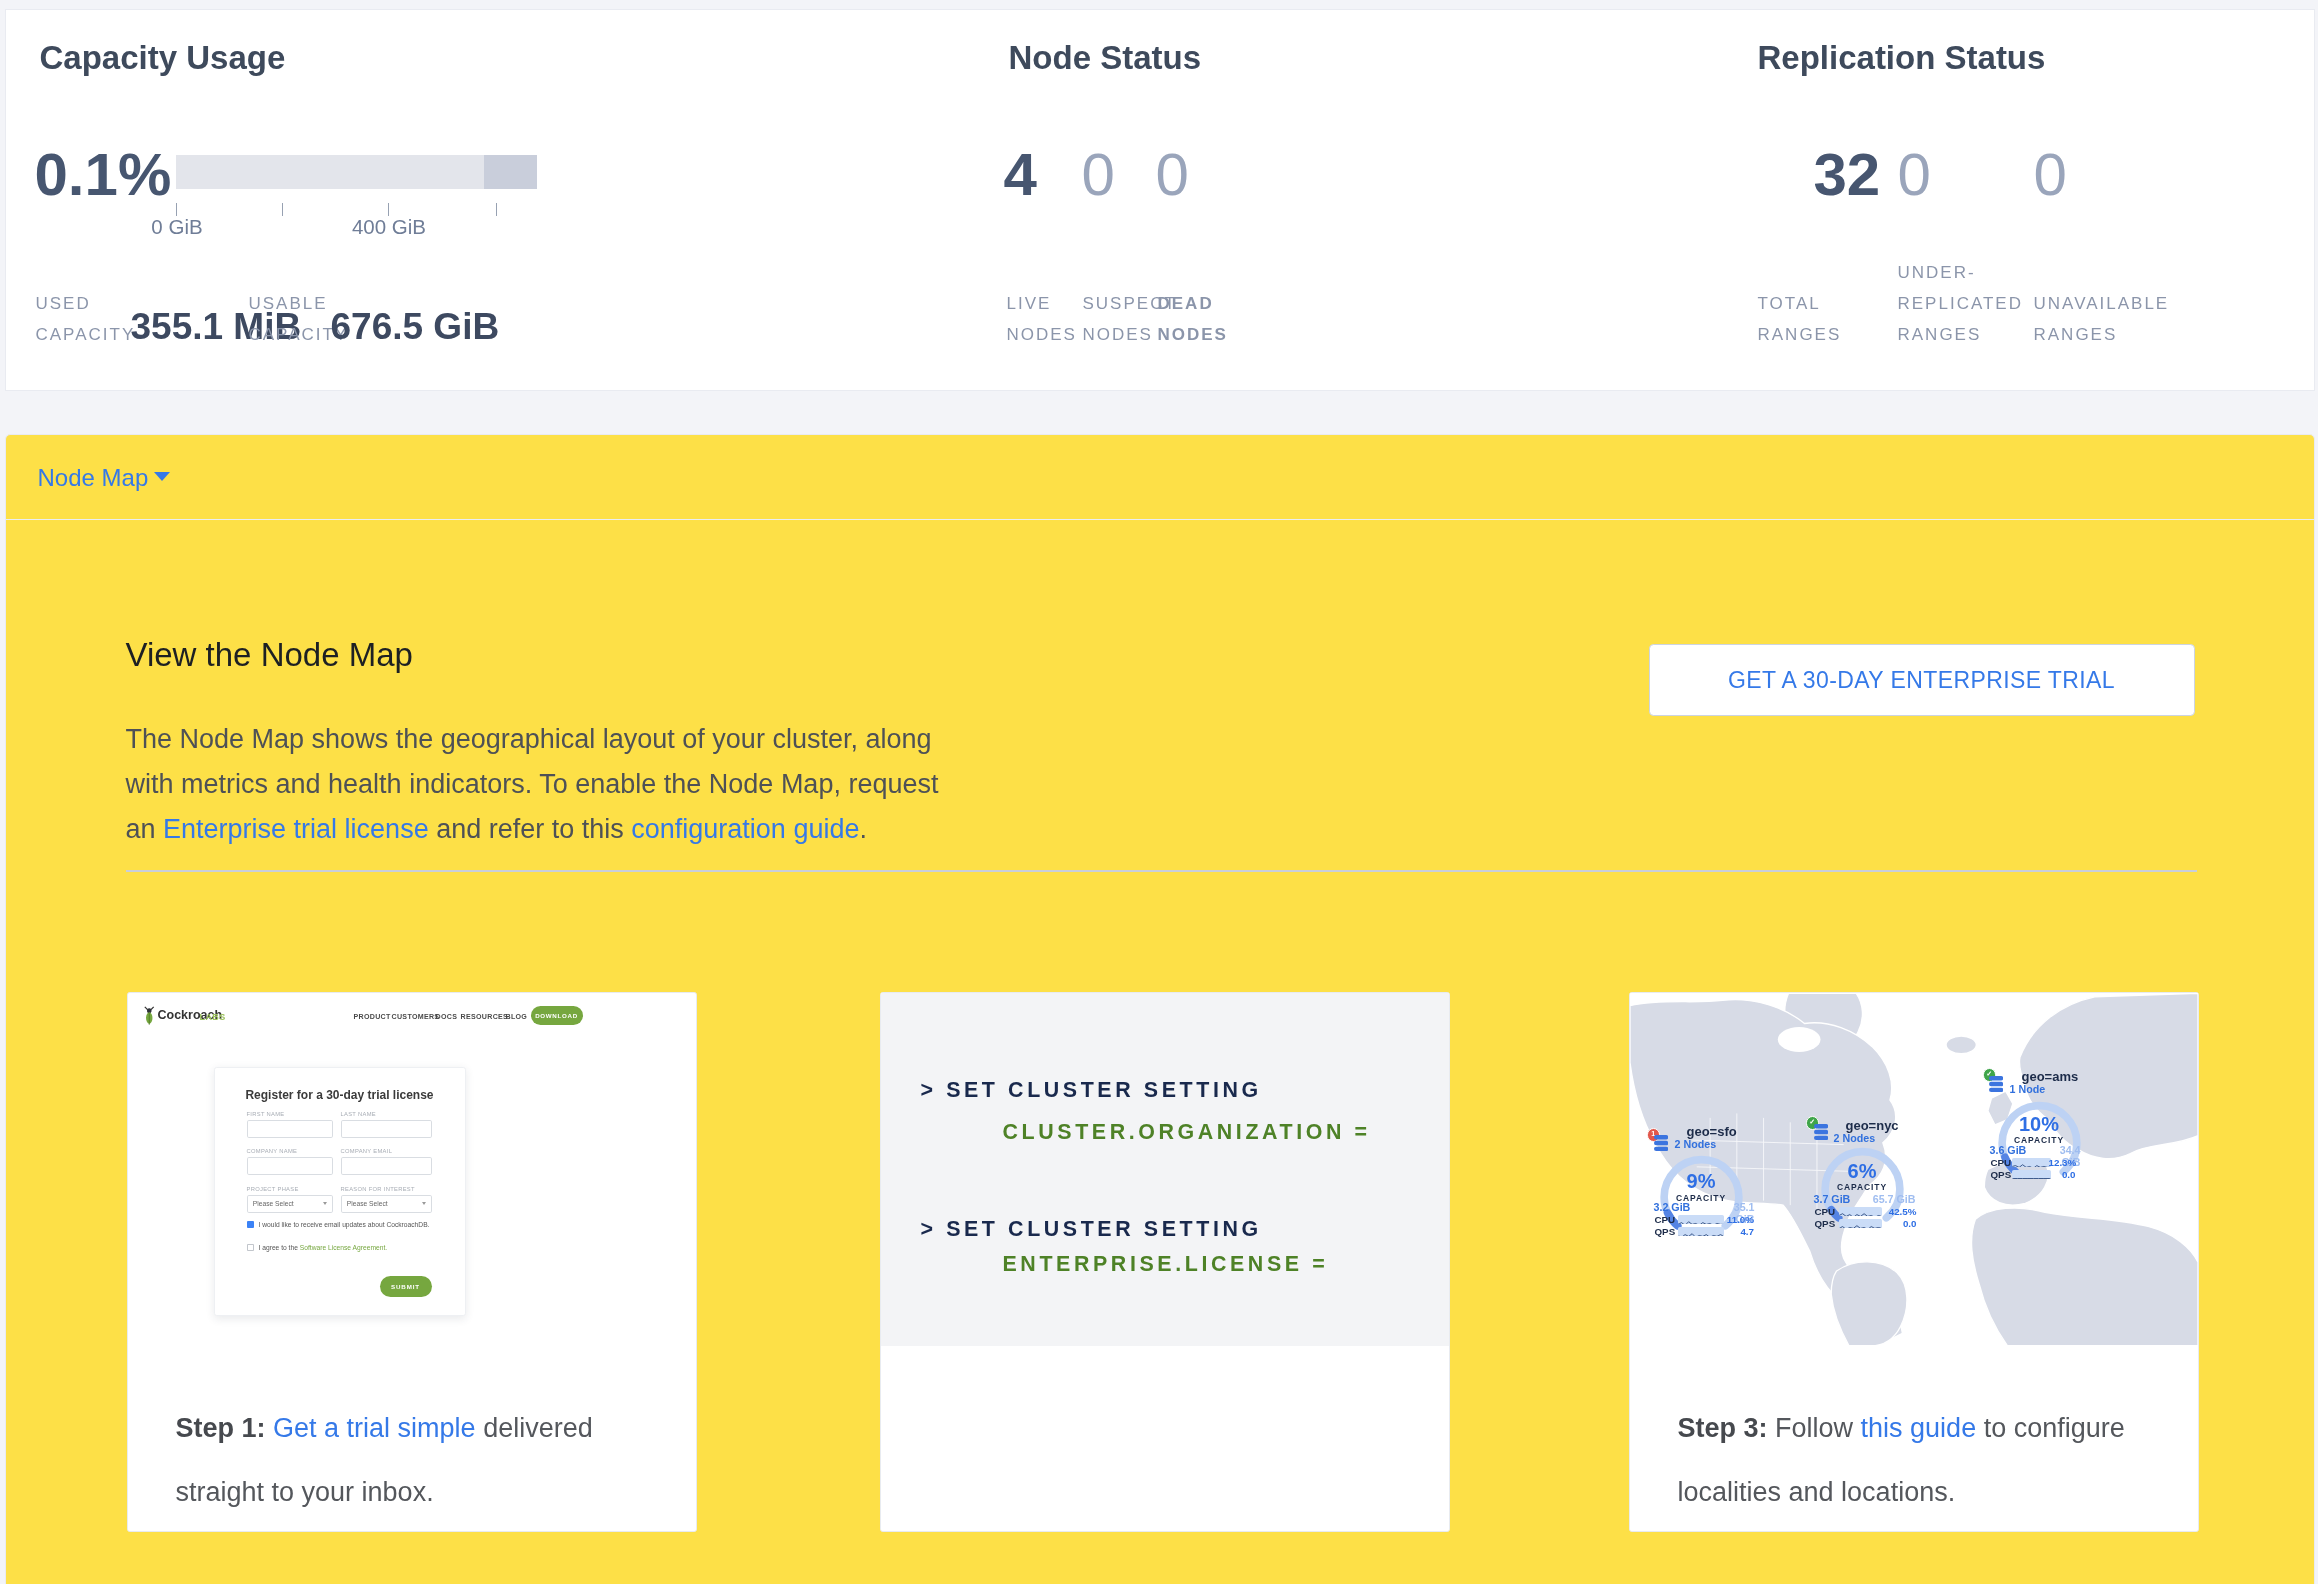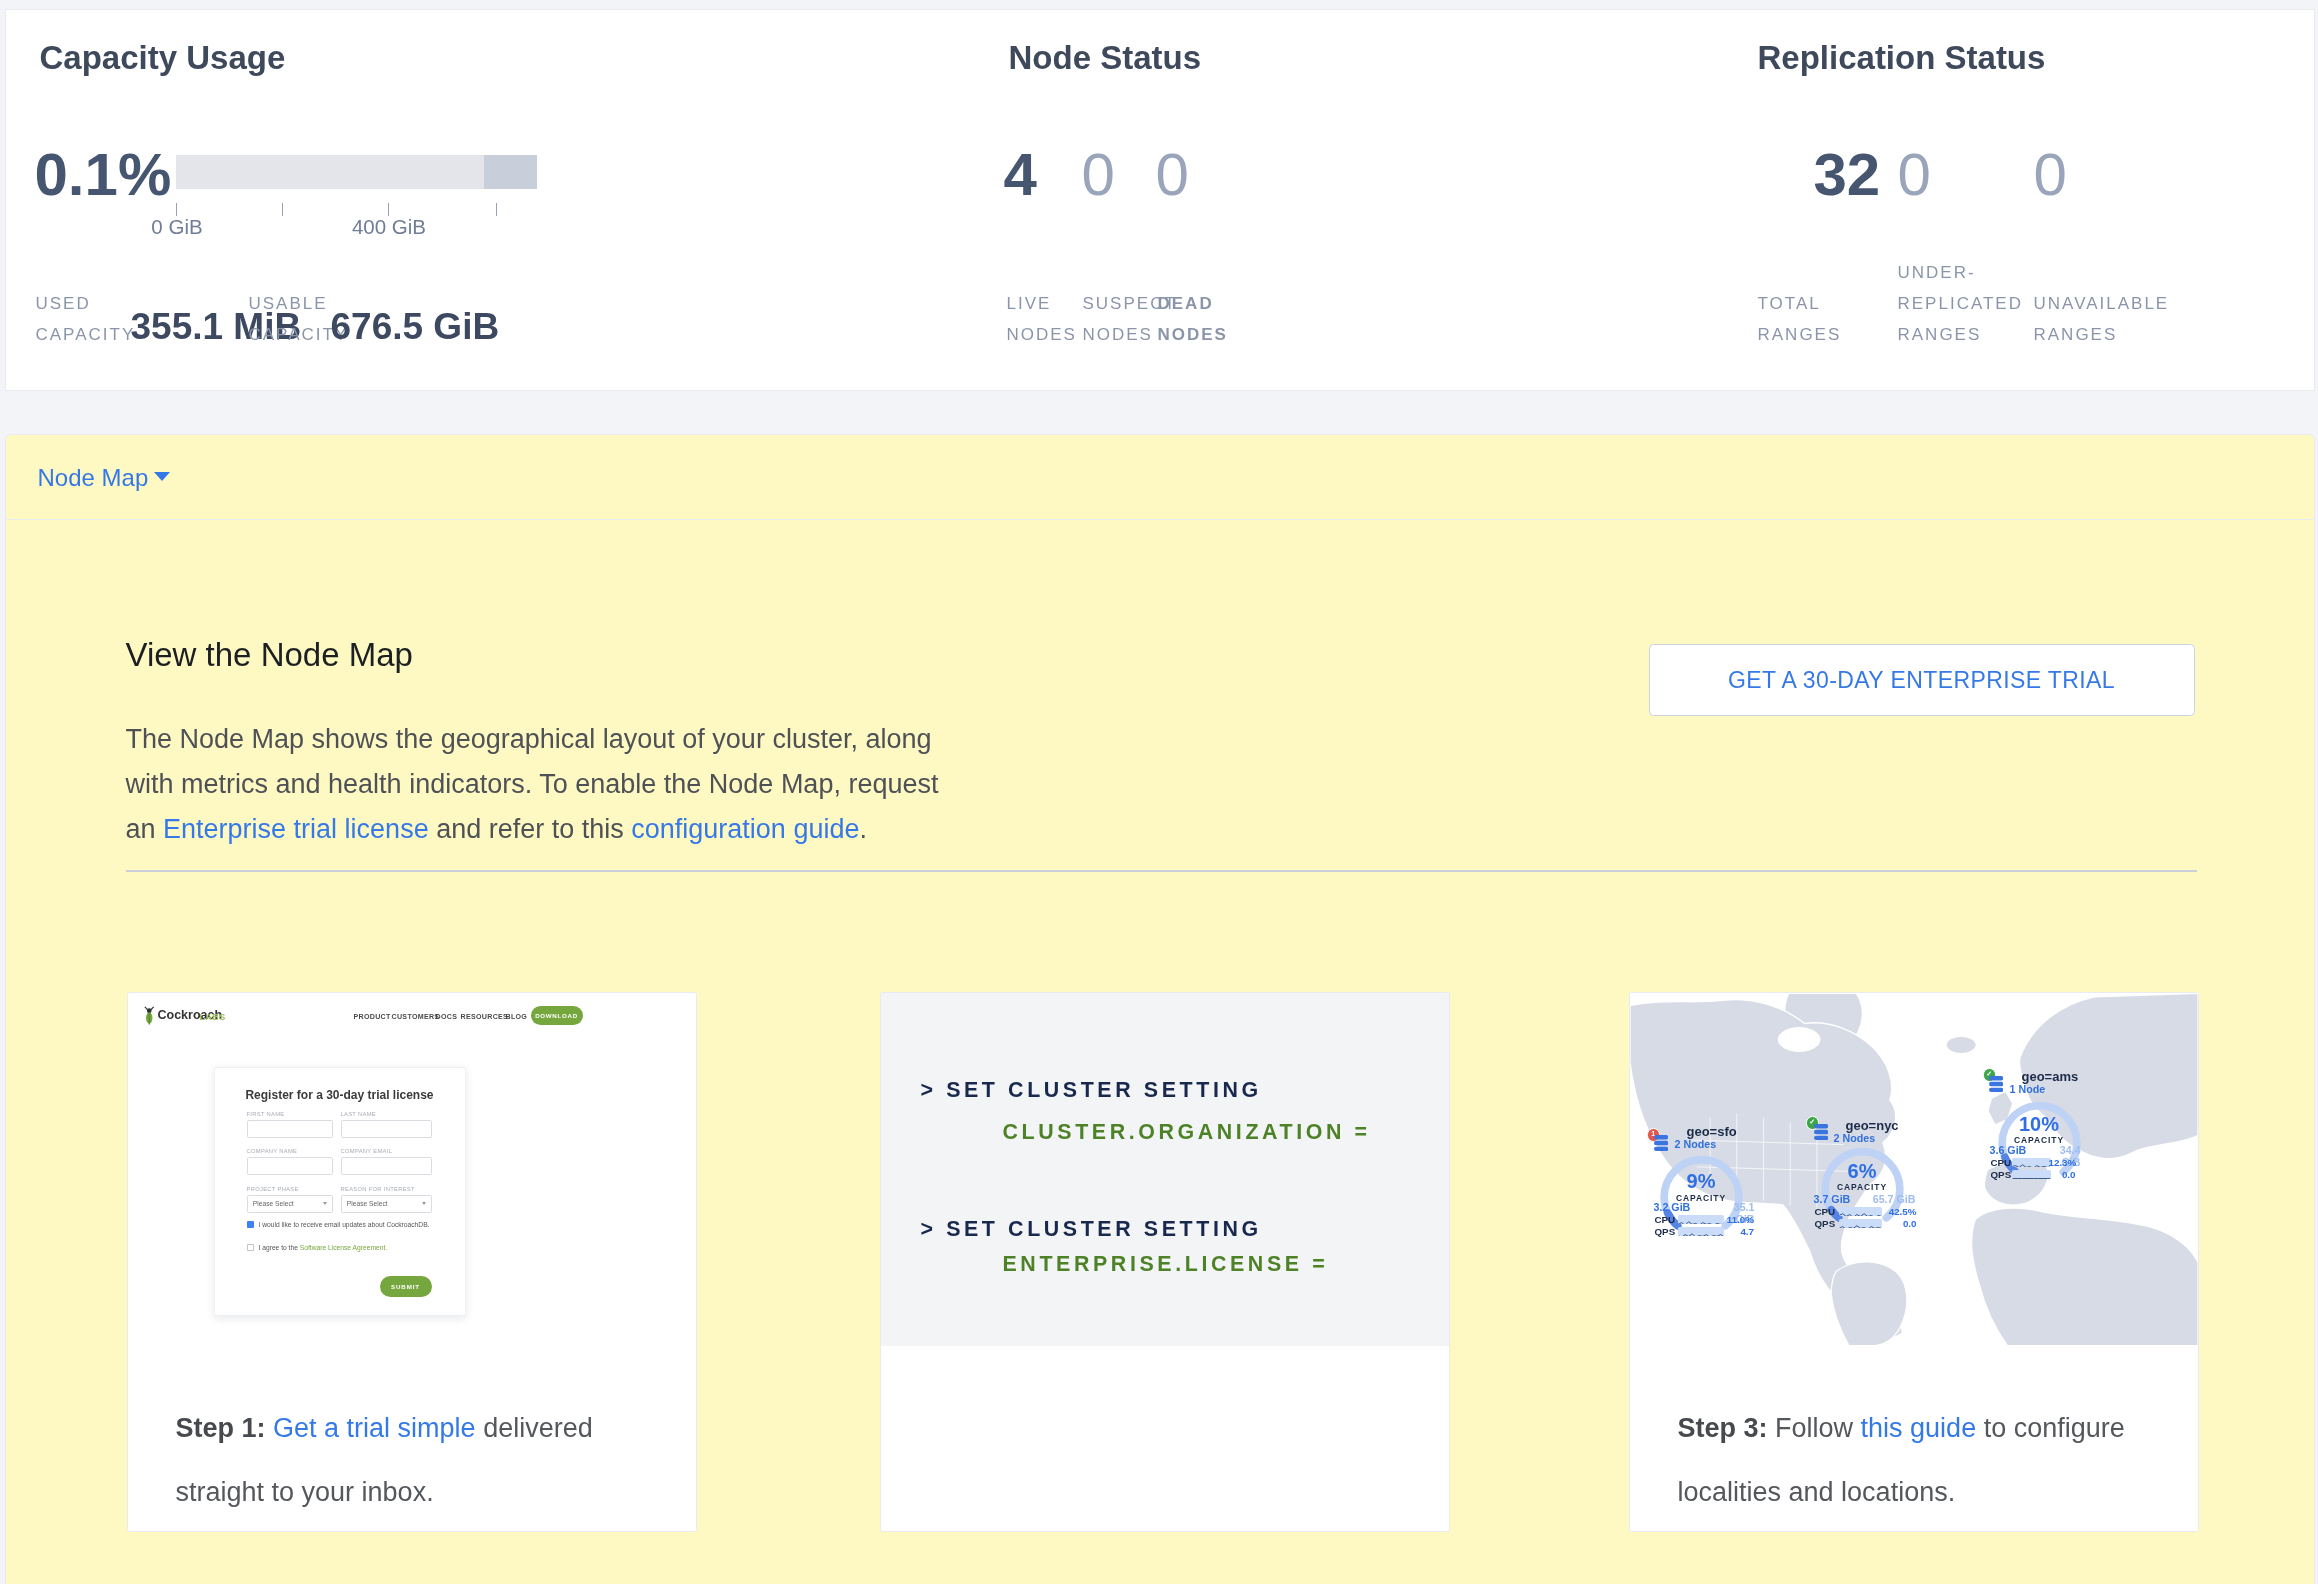--- a/index.html
+++ b/index.html
@@ -17,21 +17,21 @@
   .big-num{position:absolute;font-size:60px;line-height:62px;font-weight:700;color:#475670;}
   .big-num.light{font-weight:400;color:#9aa5bb;}
   .stat-label{position:absolute;font-size:17px;letter-spacing:2px;color:#8b95aa;white-space:pre-line;line-height:31px;}
   .stat-value{position:absolute;font-size:37px;font-weight:700;color:#3d4960;line-height:43px;}
   .cap-bar{position:absolute;left:170px;top:145px;width:361px;height:34px;background:#e3e5eb;}
   .cap-bar .dark-seg{position:absolute;right:0;top:0;width:53px;height:34px;background:#c9cedb;}
   .tick{position:absolute;top:193px;width:1.8px;height:12.5px;background:#97a1b2;}
   .tick-label{position:absolute;top:205px;width:107px;text-align:center;font-size:20.5px;color:#6f7d97;}
 
   
-  .main-panel{position:absolute;left:4.5px;top:434px;width:2310px;height:1151px;background:#fef9c3;border:0.9px solid #e9ebf1;border-bottom:none;border-radius:5.3px 5.3px 0 0;box-sizing:border-box;}
+  .main-panel{position:absolute;left:4.5px;top:434px;width:2310px;height:1151px;background:#fde047;border:0.9px solid #e9ebf1;border-bottom:none;border-radius:5.3px 5.3px 0 0;box-sizing:border-box;}
   .nodemap-row{position:absolute;left:0;top:0;width:100%;height:85px;border-bottom:0.9px solid #e9edf2;box-sizing:border-box;}
   .nodemap-label{position:absolute;left:32px;top:29px;font-size:24px;color:#3579e8;}
   .caret-down{position:absolute;left:148px;top:37px;width:0;height:0;border-left:8px solid transparent;border-right:8px solid transparent;border-top:9.8px solid #3579e8;}
 
   .section-heading{position:absolute;left:120px;top:201px;font-size:33px;color:#1d2023;}
   .trial-btn{position:absolute;left:1643px;top:209px;width:546px;height:72px;background:#fff;border:0.9px solid #ccd4e2;border-radius:4.5px;box-sizing:border-box;
              display:flex;align-items:center;justify-content:center;font-size:23px;letter-spacing:0.4px;color:#3579e8;cursor:pointer;}
   .section-para{position:absolute;left:120px;top:282px;width:842px;font-size:27px;line-height:45px;color:#4e5156;}
   a.link{color:#3579e8;text-decoration:none;cursor:pointer;}
   .divider{position:absolute;left:120px;top:435px;width:2071px;height:1.8px;background:#c9ced9;}

